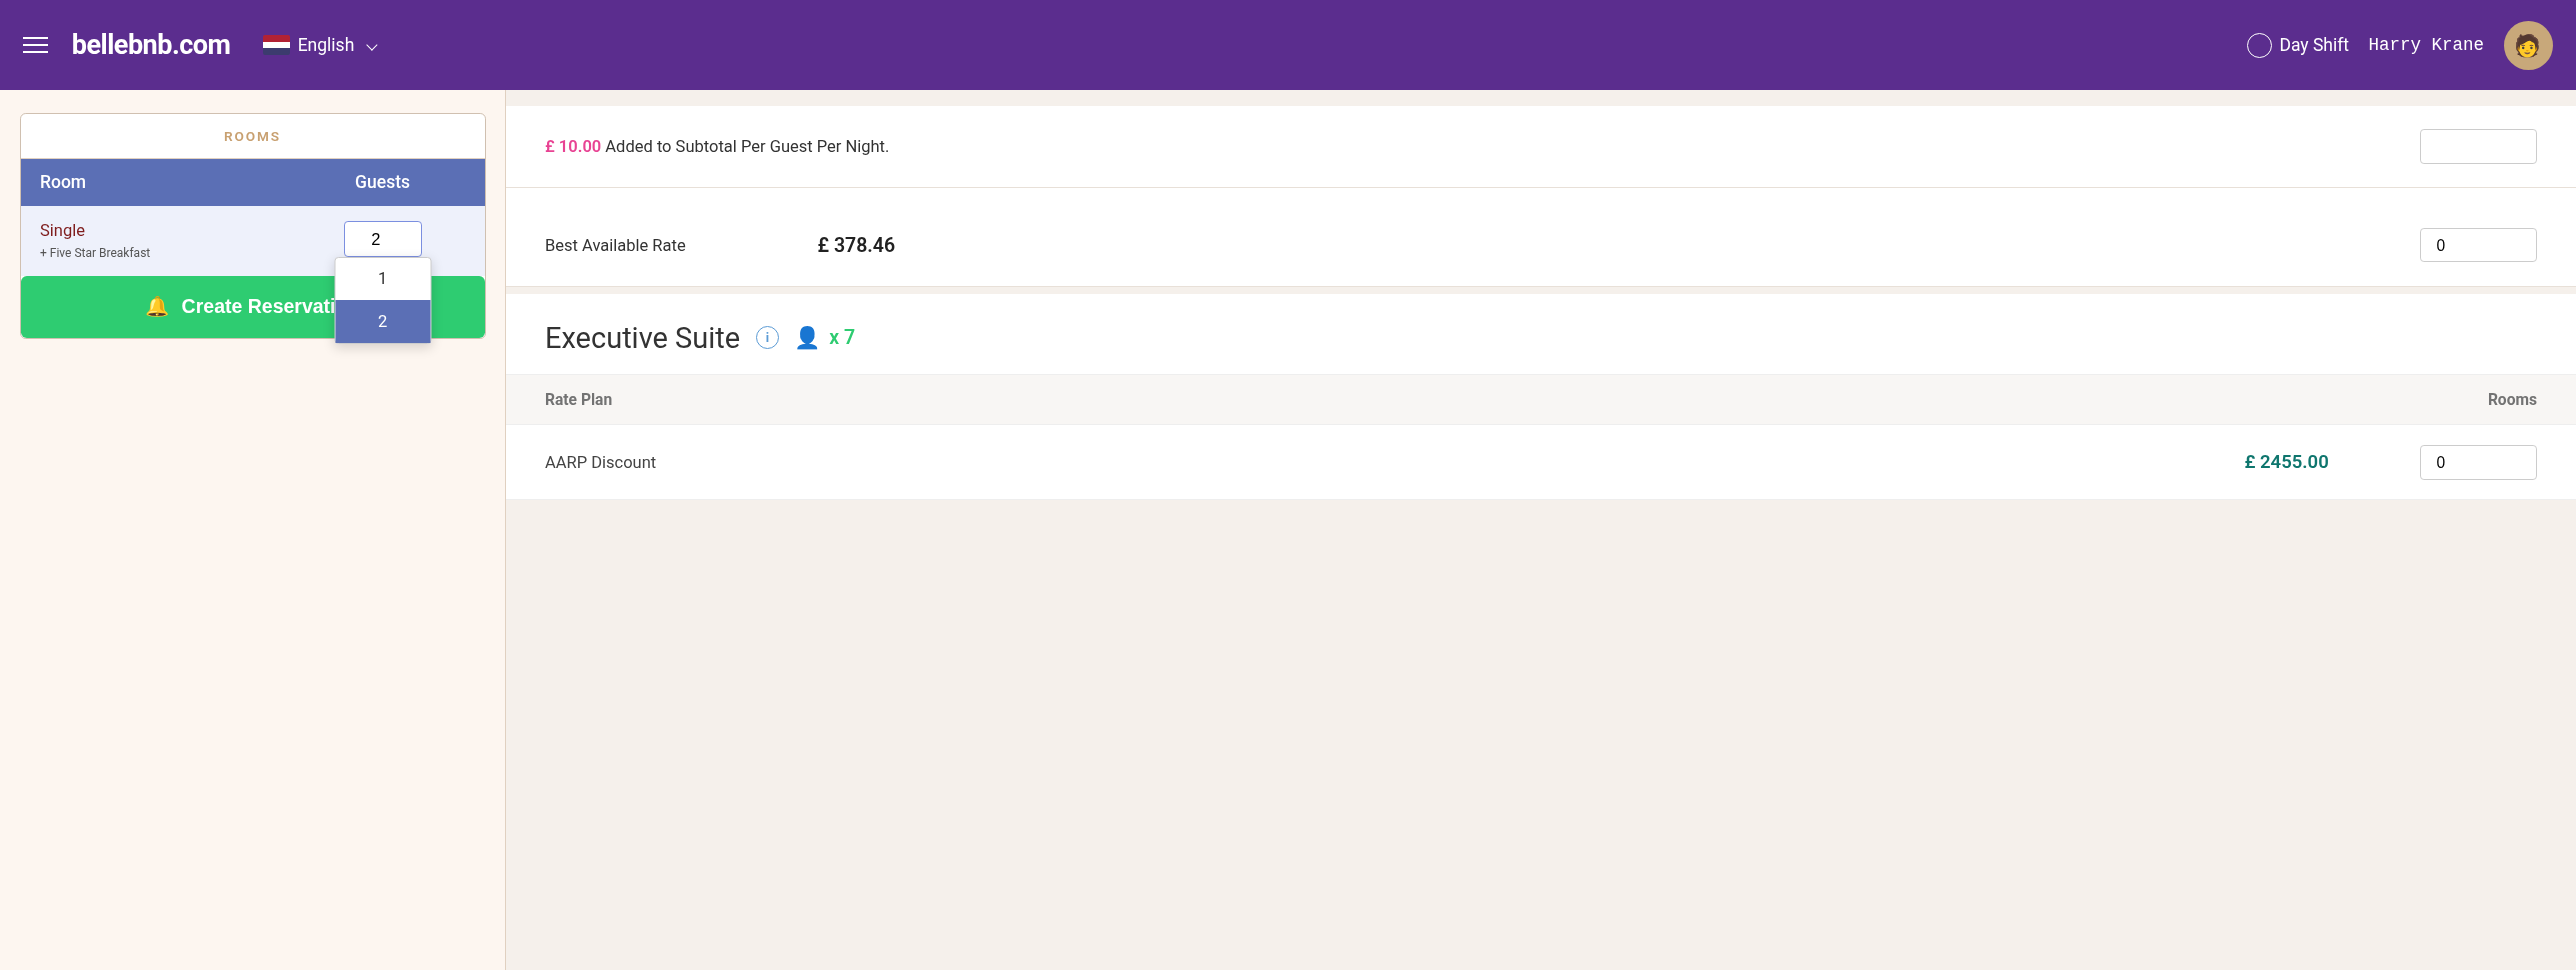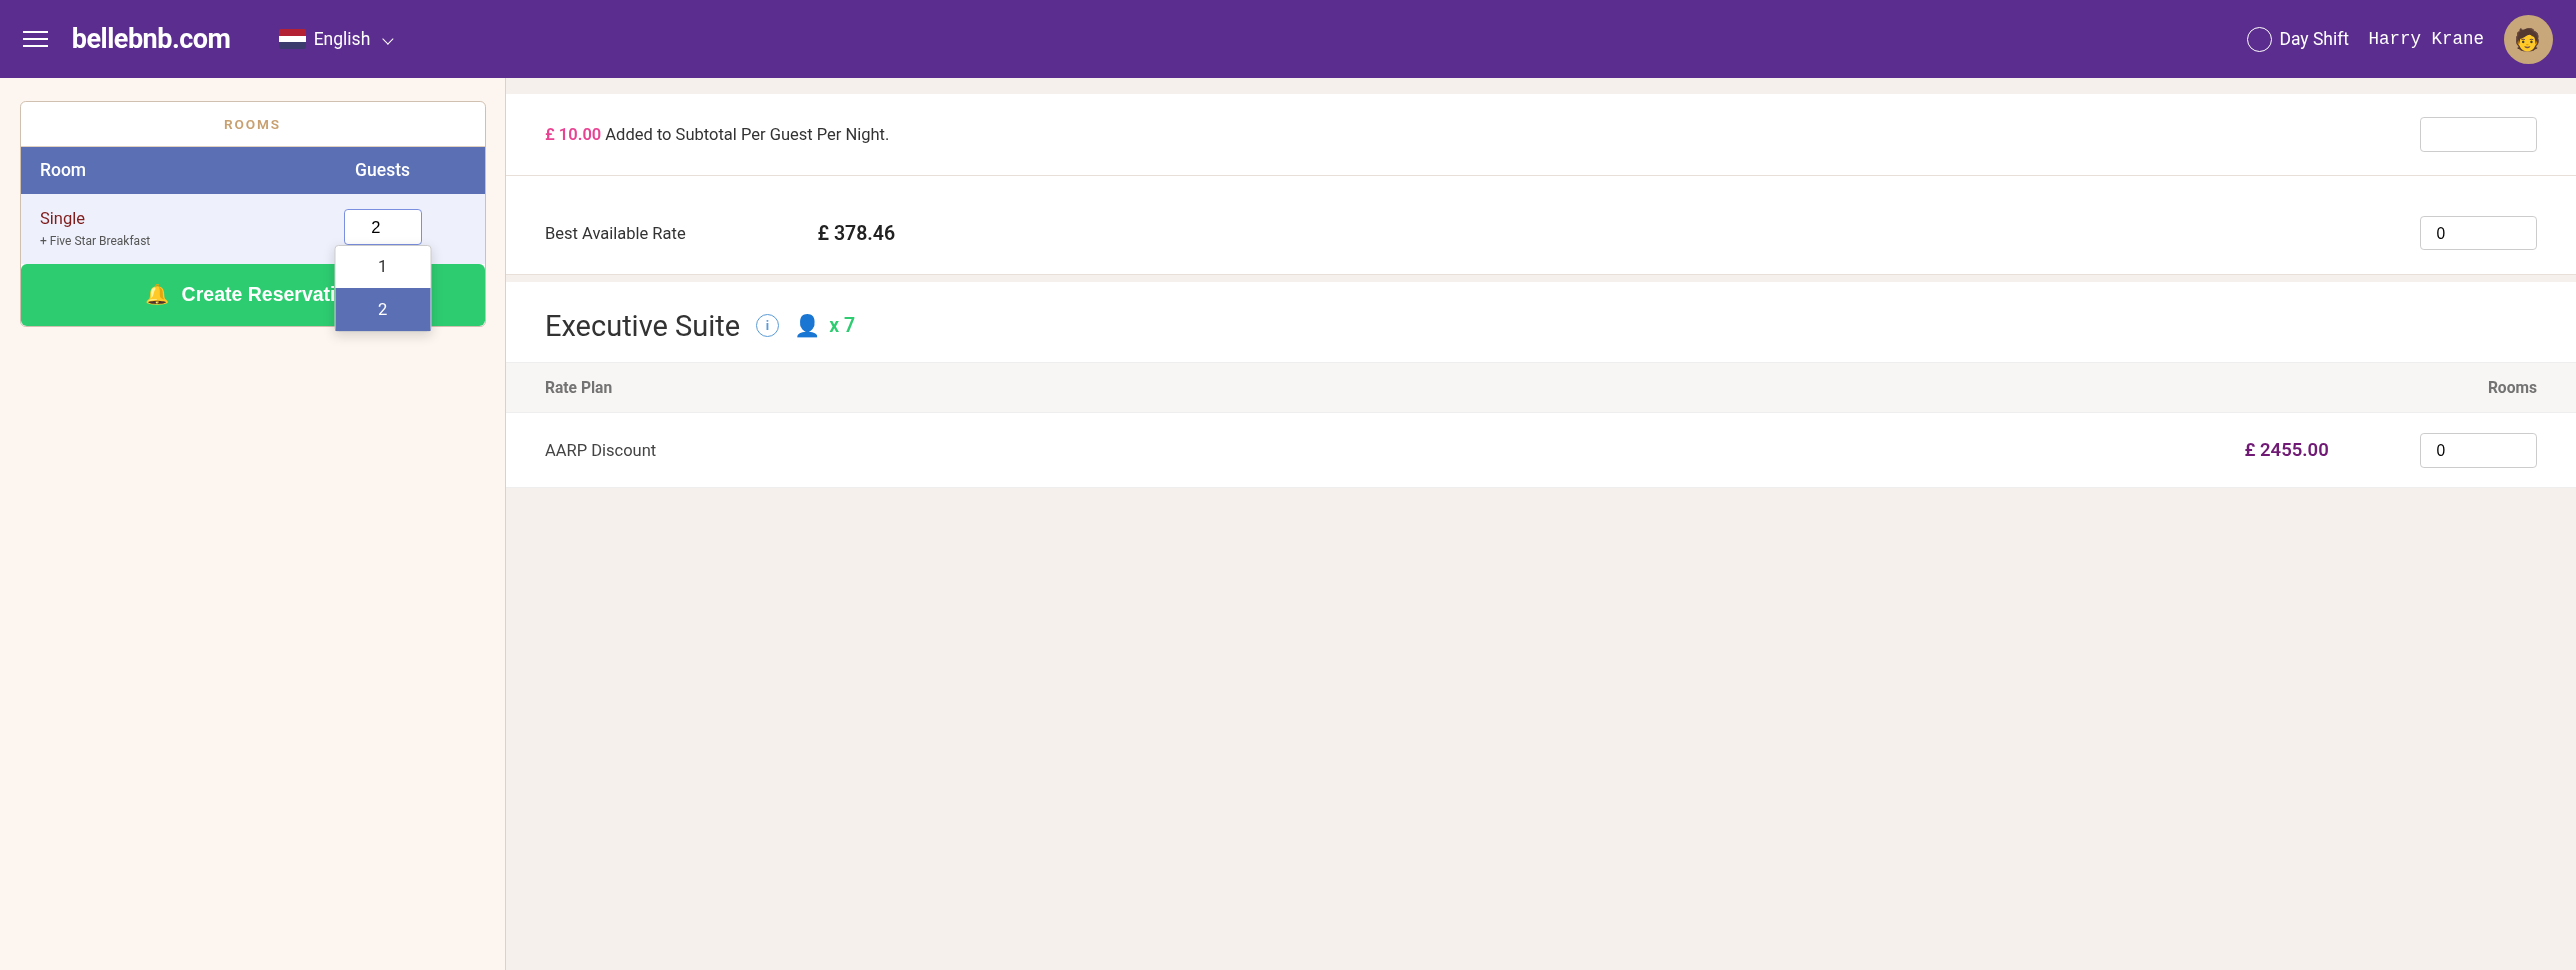--- a/index.html
+++ b/index.html
@@ -5,21 +5,21 @@
     * { box-sizing: border-box; margin: 0; padding: 0; }
     body {
       font-family: -apple-system, BlinkMacSystemFont, 'Segoe UI', Roboto, sans-serif;
       background: #f0e8e8;
       min-height: 100vh;
     }
 
     
     .header {
       background: #5b2d8e;
-      height: 78px;
+      height: 90px;
       display: flex;
       align-items: center;
       padding: 0 23.4px;
       gap: 23.4px;
       position: relative;
     }
     .header-menu-icon {
       color: white;
       font-size: 21.4px;
       cursor: pointer;
@@ -39,21 +39,21 @@
       font-weight: 700;
       letter-spacing: -0.5px;
     }
     .header-lang {
       display: flex;
       align-items: center;
       gap: 7.8px;
       color: white;
       font-size: 17.5px;
       cursor: pointer;
-      margin-left: 25px;
+      margin-left: 9px;
     }
     .flag-icon {
       width: 27px;
       height: 19.5px;
       background: linear-gradient(#b22234 33%, white 33%, white 66%, #3c3b6e 66%);
       border-radius: 1.9px;
       display: inline-block;
       position: relative;
       overflow: hidden;
     }
@@ -334,21 +334,21 @@
       gap: 19.5px;
     }
     .rate-plan-name {
       font-size: 16.5px;
       color: #444;
       flex: 1;
     }
     .rate-plan-price {
       font-size: 18.5px;
       font-weight: 600;
-      color: #701a75;
+      color: #0f766e;
       min-width: 156px;
     }
 
     .chevron-down {
       display: inline-block;
       border-right: 1.9px solid currentColor;
       border-bottom: 1.9px solid currentColor;
       width: 7.8px;
       height: 7.8px;
       transform: rotate(45deg);

